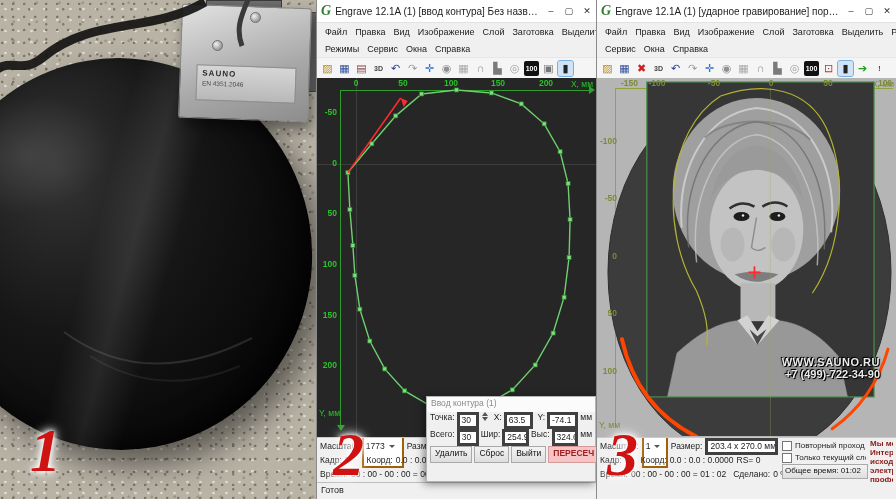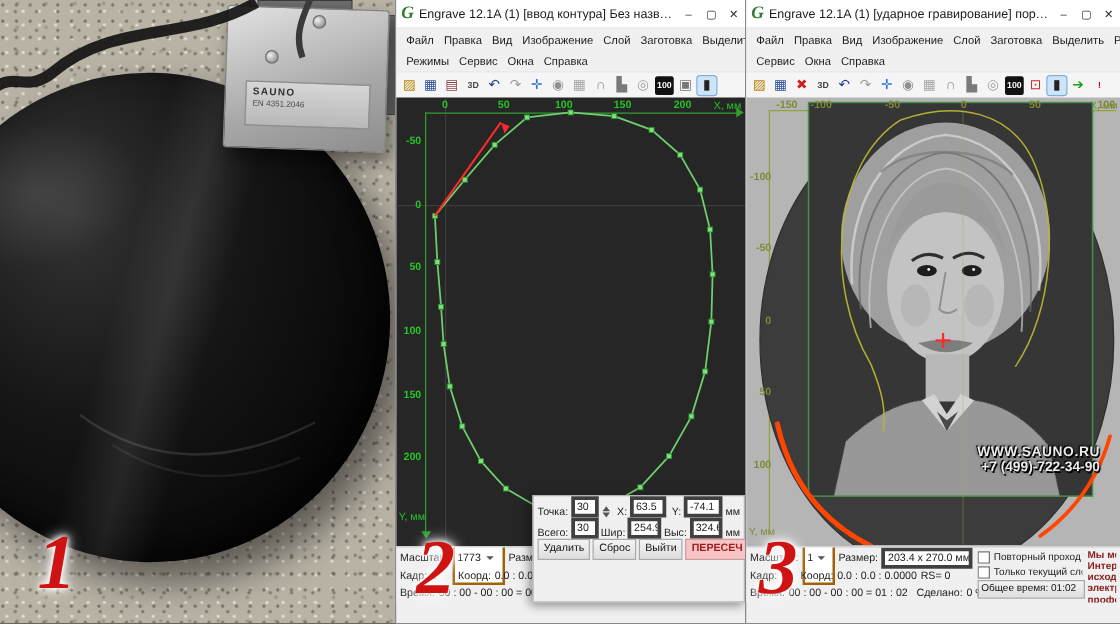--- a/index.html
+++ b/index.html
@@ -74,21 +74,21 @@
   .faint-h{position:absolute;height:1px;background:#3d3d3d}
   .arr-r{position:absolute;width:0;height:0;border:4px solid transparent}
   #canvas2 .arr-r{border-left:6px solid #2f9e2f}
   #canvas2 .arr-d{position:absolute;width:0;height:0;border:4px solid transparent;border-top:6px solid #2f9e2f}
   .canvas svg{position:absolute;inset:0}
 
   
   .dialog{position:absolute;left:109px;top:396px;width:170px;height:86px;z-index:8;
     background:#f0f0f0;border:1px solid #b4b4b4;box-shadow:-2px 2px 8px rgba(0,0,0,.45);box-sizing:border-box}
   .dlg-title{height:13px;font-size:8.5px;color:#8a8a8a;padding:1px 4px;background:#fbfbfb;overflow:hidden;white-space:nowrap}
-  .dlg-row{display:flex;align-items:flex-end;gap:2px;padding:0 3px;height:17px;font-size:8.5px;color:#1c1c1c}
+  .dlg-row{display:flex;align-items:flex-start;gap:2px;padding:0 3px;height:17px;font-size:8.5px;color:#1c1c1c}
   .fld{background:#fff;border:3px solid #404040;height:11px;line-height:11px;padding:0 2px;
     font-size:8.5px;white-space:nowrap;overflow:hidden}
   .spin{display:inline-flex;flex-direction:column;gap:1px;margin-left:1px}
   .spin i{width:0;height:0;border:3px solid transparent;display:block}
   .spin .up{border-bottom:4px solid #555;border-top:none}
   .spin .dn{border-top:4px solid #555;border-bottom:none}
   .btn{background:linear-gradient(#f3f3f3,#dedede);border:1px solid #a9a9a9;font-size:8.5px;
     height:15px;line-height:13px;padding:0 4px;white-space:nowrap;color:#111}
   .btn.auto{background:#8fe88f;color:#145c14;font-weight:bold;border-color:#6cb76c}
   .btn.intersect{background:#f6c4c4;color:#a31f1f;font-weight:bold;border-color:#d39a9a}
@@ -257,22 +257,24 @@
       <span>Кадр:</span>
       <span>0</span>
       <span style="margin-left:14px">Коорд:</span>
       <span>0.0   :   0.0</span>
     </div>
     <div class="brow">
       <span>Время:</span>
       <span>00 : 00 - 00 : 00 = 00 :</span>
     </div>
   </div>
+  <div class="statusbar">Готов</div>
 
   <div class="dialog">
+    <div class="dlg-title">Ввод контура (1)</div>
     <div class="dlg-row">
       <span>Точка:</span>
       <span class="fld" style="width:16px">30</span>
       <span class="spin">
           <i class="up"></i>
           <i class="dn"></i>
         </span>
       <span style="margin-left:4px">X:</span>
       <span class="fld" style="width:26px">63.5</span>
       <span style="margin-left:2px">Y:</span>

